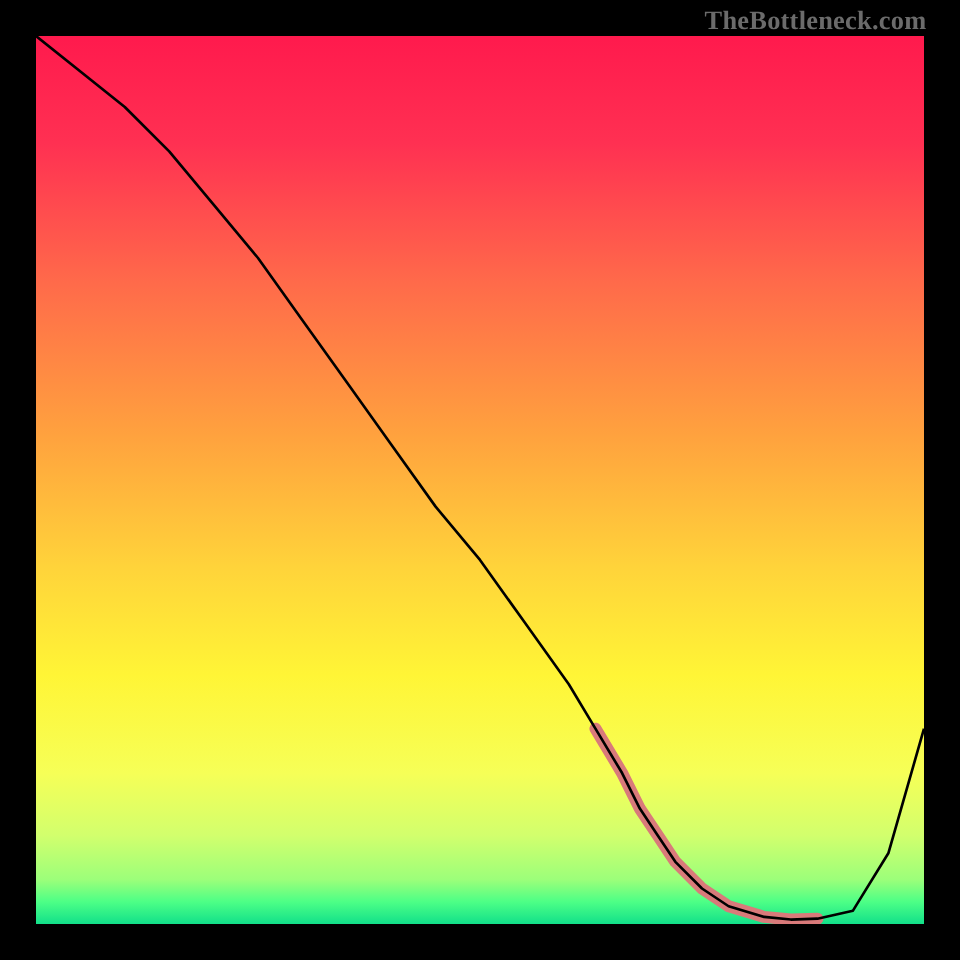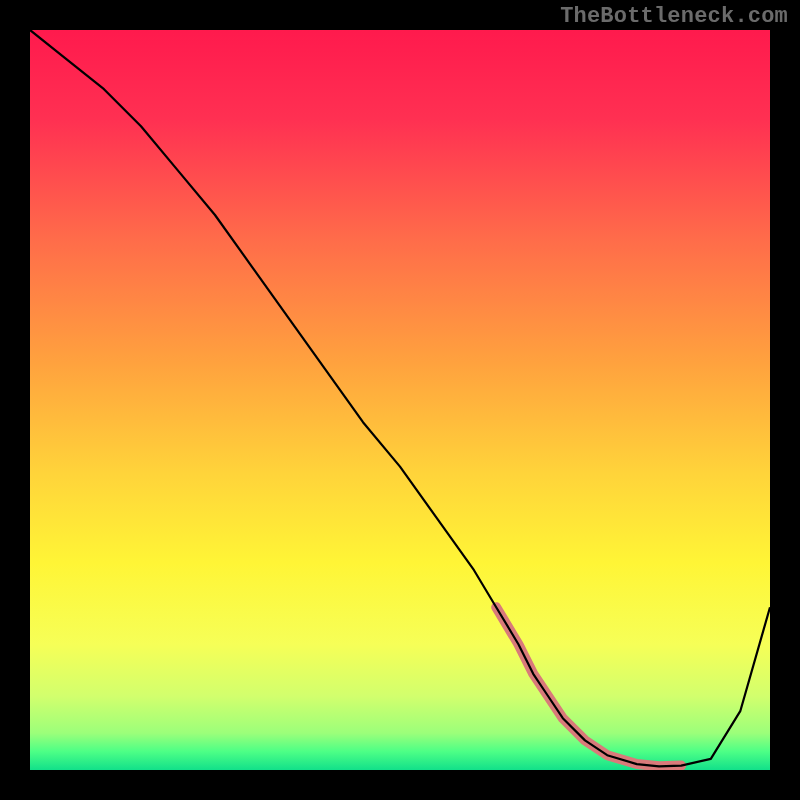--- a/index.html
+++ b/index.html
@@ -28,22 +28,22 @@
     position: absolute;
     inset: 0;
   }
   .line-layer {
     position: absolute;
     inset: 0;
   }
   .watermark {
     position: absolute;
     top: 4px;
-    right: 12px;
-    font-family: Liberation Mono, monospace;
+    right: 28px;
+    font-family: Liberation Serif, serif;
     font-size: 22px;
     font-weight: 600;
     color: #6b6b6b;
     letter-spacing: 0.2px;
     user-select: none;
   }
 </style>
 </head>
 <body>
 

